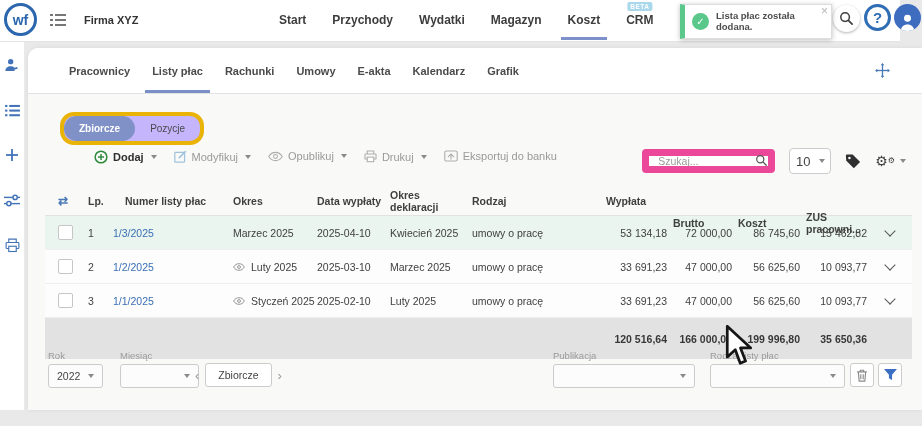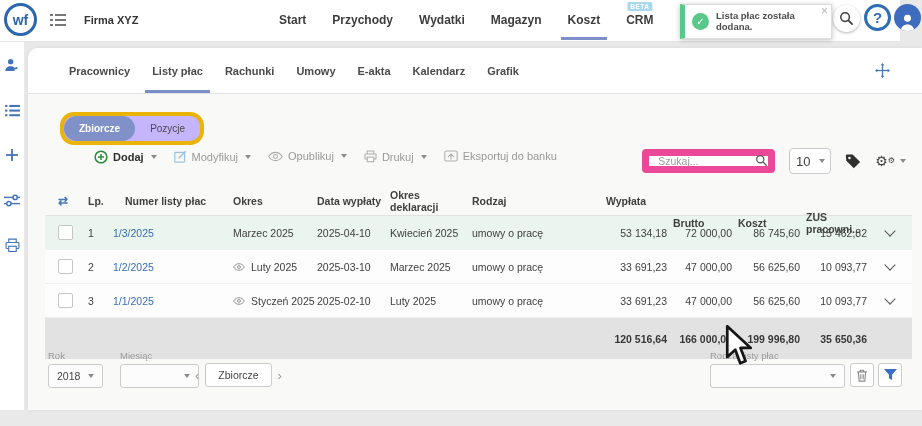--- a/index.html
+++ b/index.html
@@ -429,38 +429,45 @@
       <div class="cell col-koszt">199 996,80</div>
       <div class="cell col-zus">35 650,36</div>
       <div class="cell col-chev"></div>
     </div>
   </div>
 
   <div class="filterbar">
     <div class="fgroup" style="left:20px;">
       <span class="flabel">Rok</span>
       <div class="fselect" style="width:55px;">
-        <span>2018</span>
+        <span>2022</span>
           <span class="caret"></span>
       </div>
     </div>
     <div class="fgroup" style="left:80px;margin-left:12px;">
       <span class="flabel">Miesiąc</span>
       <div class="fselect" style="width:79px;">
         <span></span>
           <span class="caret"></span>
       </div>
     </div>
     <div class="pager">
       <span class="pager-chev">‹</span>
       <div class="today-btn">
           <span>Zbiorcze</span>
         </div>
       <span class="pager-chev">›</span>
     </div>
+    <div class="fgroup" style="left:525px;">
+      <span class="flabel">Publikacja</span>
+      <div class="fselect" style="width:142px;">
+        <span></span>
+          <span class="caret"></span>
+      </div>
+    </div>
     <div class="fgroup" style="left:682px;">
       <span class="flabel">Rodzaj listy płac</span>
       <div class="fselect" style="width:135px;">
         <span></span>
           <span class="caret"></span>
       </div>
     </div>
     <div class="sqbtn" style="left:822px;">
       <svg width="12" height="13" viewBox="0 0 14 16" fill="none" stroke="#8a8a8a" stroke-width="1.4">
           <path d="M1 3.5h12M5 3.5V1.5h4v2M2.5 3.5l1 11.5h7l1-11.5"></path>

